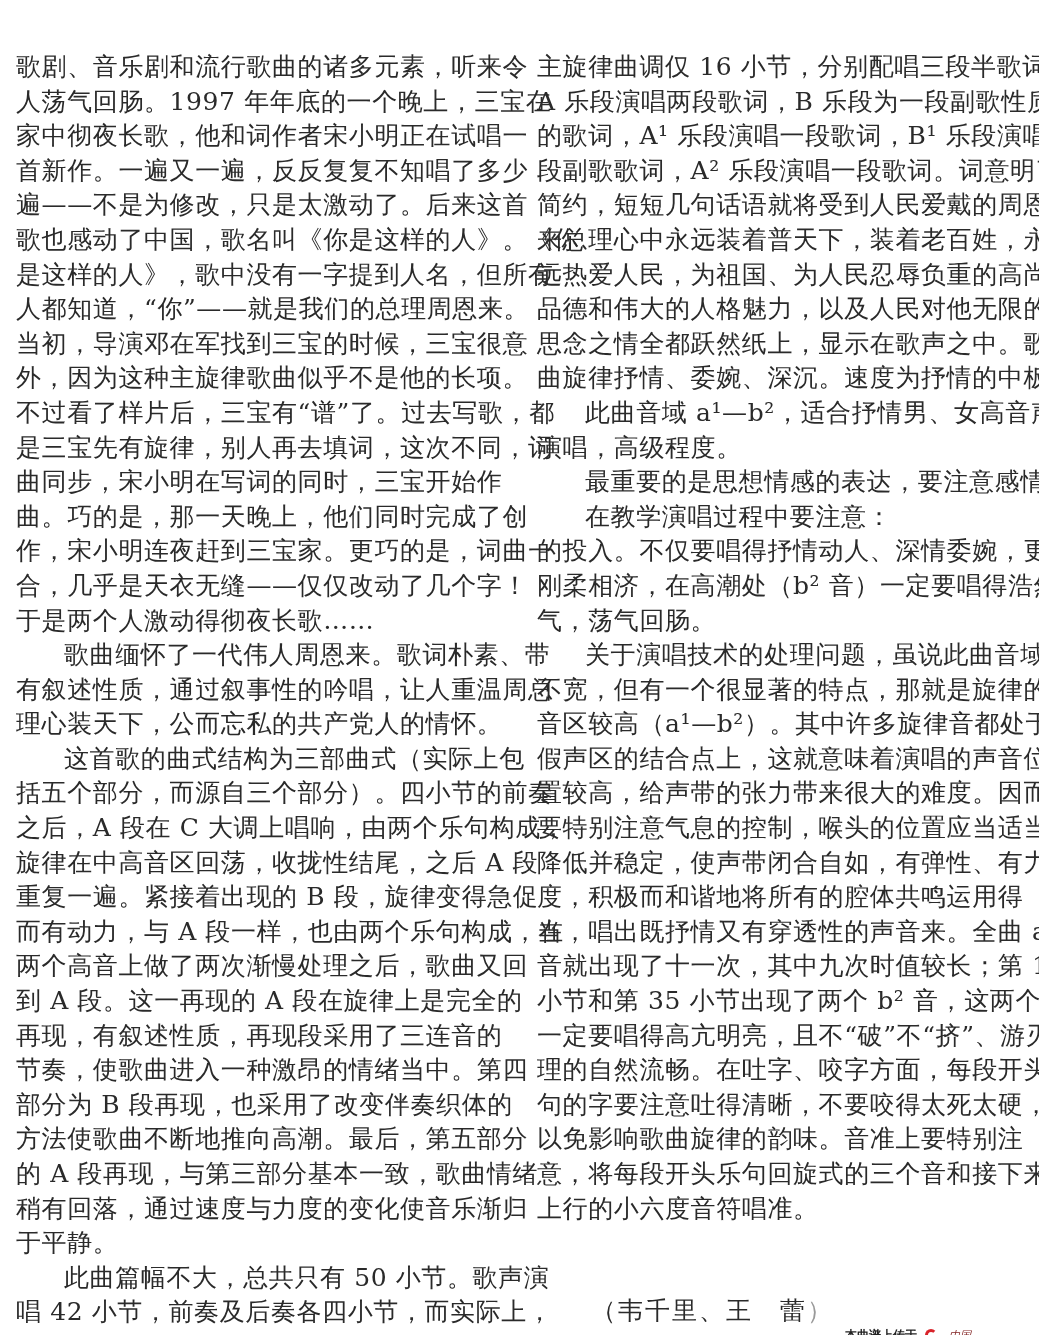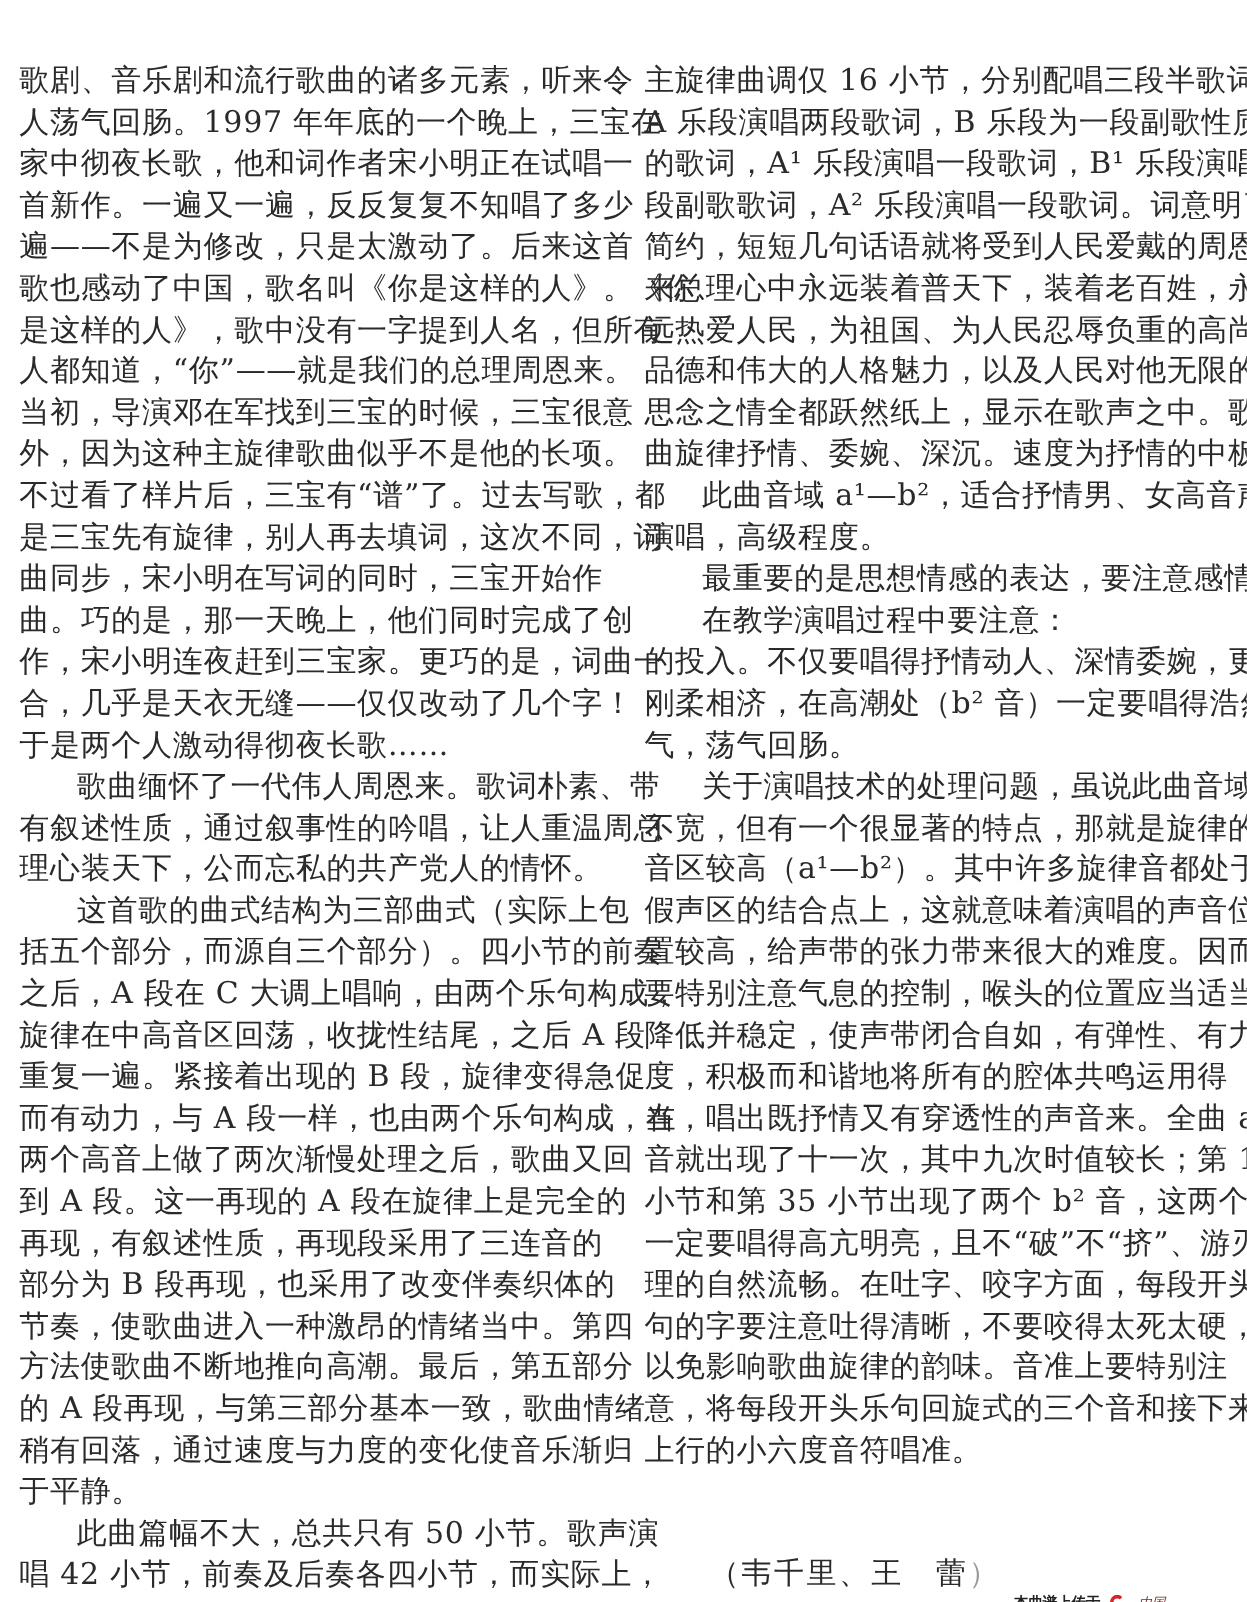--- a/index.html
+++ b/index.html
@@ -52,22 +52,22 @@
       <div class="line">理心装天下，公而忘私的共产党人的情怀。</div>
       <div class="line indent">这首歌的曲式结构为三部曲式（实际上包</div>
       <div class="line">括五个部分，而源自三个部分）。四小节的前奏</div>
       <div class="line">之后，A 段在 C 大调上唱响，由两个乐句构成，</div>
       <div class="line">旋律在中高音区回荡，收拢性结尾，之后 A 段</div>
       <div class="line">重复一遍。紧接着出现的 B 段，旋律变得急促</div>
       <div class="line">而有动力，与 A 段一样，也由两个乐句构成，在</div>
       <div class="line">两个高音上做了两次渐慢处理之后，歌曲又回</div>
       <div class="line">到 A 段。这一再现的 A 段在旋律上是完全的</div>
       <div class="line">再现，有叙述性质，再现段采用了三连音的</div>
+      <div class="line">节奏，使歌曲进入一种激昂的情绪当中。第四</div>
       <div class="line">部分为 B 段再现，也采用了改变伴奏织体的</div>
-      <div class="line">节奏，使歌曲进入一种激昂的情绪当中。第四</div>
       <div class="line">方法使歌曲不断地推向高潮。最后，第五部分</div>
       <div class="line">的 A 段再现，与第三部分基本一致，歌曲情绪</div>
       <div class="line">稍有回落，通过速度与力度的变化使音乐渐归</div>
       <div class="line">于平静。</div>
       <div class="line indent">此曲篇幅不大，总共只有 50 小节。歌声演</div>
       <div class="line">唱 42 小节，前奏及后奏各四小节，而实际上，</div>
     </div>
   <div class="col col-right" id="right-col">
       <div class="line">主旋律曲调仅 16 小节，分别配唱三段半歌词：</div>
       <div class="line">A 乐段演唱两段歌词，B 乐段为一段副歌性质</div>

